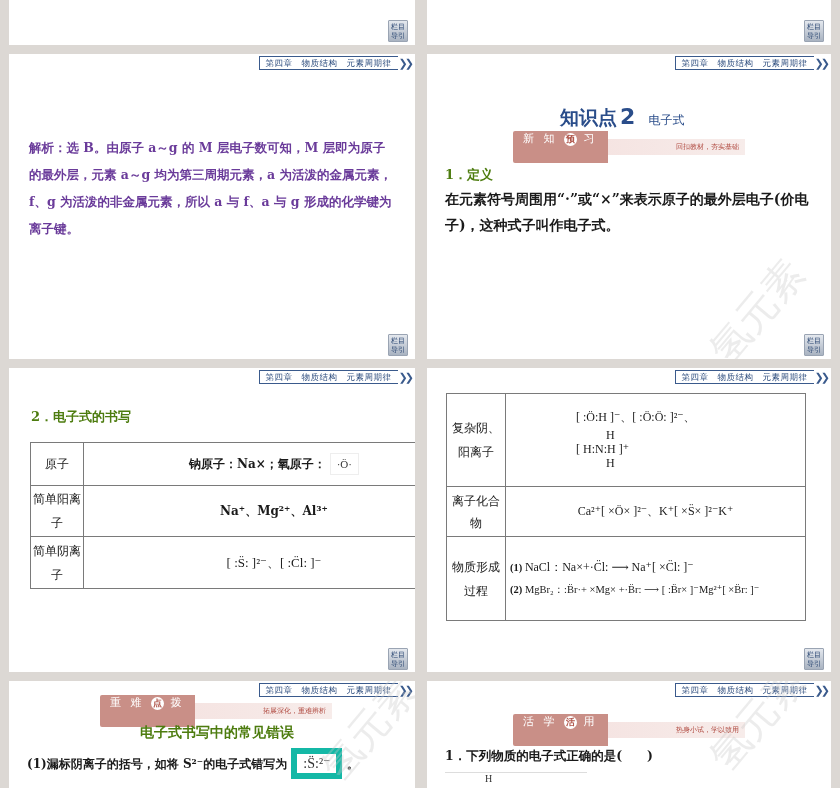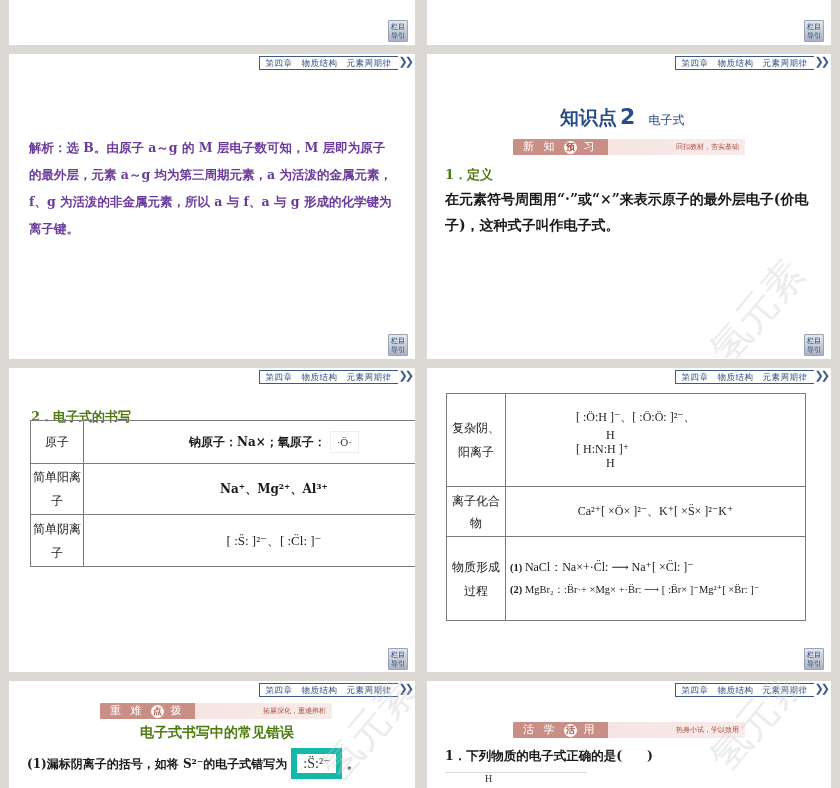--- a/index.html
+++ b/index.html
@@ -9,21 +9,21 @@
     font-family:"DejaVu Serif","Liberation Serif",serif;
     position:relative;
   }
   .slide {
     position:absolute; background:#ffffff; overflow:hidden;
   }
   .s-left { left:9px; width:406px; }
   .s-right { left:427px; width:404px; }
   .chap {
     position:absolute; top:2px; right:4px; height:14px;
-    display:flex; align-items:flex-start;
+    display:flex; align-items:flex-end;
   }
   .chap-box {
     border:1px solid #3a5a8c; border-right:none;
     height:12px; padding:0 6px; font-size:8.5px; line-height:12px;
     color:#2a4a7c; background:#fff; letter-spacing:0.5px; white-space:nowrap;
   }
   .chap-arrows { color:#3a5a8c; font-size:11px; line-height:12px; margin-left:1px; letter-spacing:-3px; font-family:"DejaVu Sans",sans-serif; }
   .navbtn {
     position:absolute; right:7px; width:20px; height:22px;
     background:linear-gradient(#e4e8ee,#a9b3c1);
@@ -34,21 +34,21 @@
   .purple { color:#6a3b9a; font-weight:bold; font-size:12.5px; line-height:27px; }
   .blue-h { color:#4d7c0f; font-weight:bold; font-size:13px; }
   .black-p { color:#1a1a1a; font-size:14px; line-height:26px; font-weight:bold; }
   table.t { border-collapse:collapse; position:absolute; }
   table.t td { border:1px solid #7a7a7a; font-size:12px; color:#1a1a1a; text-align:center; vertical-align:middle; }
   .banner {
     position:absolute; height:16px; display:flex; align-items:center;
     background:linear-gradient(90deg,#e9c9c4,#f5e4e2 40%,#f7ecea);
   }
   .banner .tag {
-    height:16px; background:#c98f87; color:#fff; font-size:11px; line-height:16px;
+    height:32px; background:#c98f87; color:#fff; font-size:11px; line-height:16px;
     padding:0 10px; letter-spacing:3px; font-family:"DejaVu Sans",sans-serif;
     border-radius:2px 0 0 2px;
   }
   .banner .circ {
     display:inline-block; width:13px; height:13px; border-radius:50%;
     background:#fff; color:#b0554a; font-size:9px; line-height:13px; text-align:center; letter-spacing:0;
     font-weight:bold;
   }
   .banner .sub { margin-left:auto; padding-right:6px; color:#b04a40; font-size:7px; font-family:"DejaVu Sans",sans-serif; }
   .formula { font-family:"Liberation Serif","DejaVu Serif",serif; color:#333; font-size:11px; }
@@ -103,21 +103,21 @@
     <span>栏目</span><br><span>导引</span>
   </div>
 </div>
 
 <div class="slide s-left" style="top:368px;height:304px;">
   <div class="chap">
     <div class="chap-box">第四章　物质结构　元素周期律</div>
     <div class="chap-arrows">❯❯</div>
   </div>
   <div class="blue-h" style="position:absolute;left:22px;top:40px;">2．电子式的书写</div>
-  <table class="t" style="left:21px;top:52px;width:435px;">
+  <table class="t" style="left:21px;top:74px;width:435px;">
     <tbody>
         <tr style="height:43px;">
       <td style="width:50px;">原子</td>
       <td><span style="font-weight:bold;">钠原子：Na×；氧原子：</span> <span class="formula" style="border:1px solid #eee;padding:4px 6px;">·Ö·</span></td>
     </tr>
     <tr style="height:51px;">
       <td style="line-height:24px;">简单阳离子</td>
       <td style="font-weight:bold;">Na⁺、Mg²⁺、Al³⁺</td>
     </tr>
     <tr style="height:52px;">

